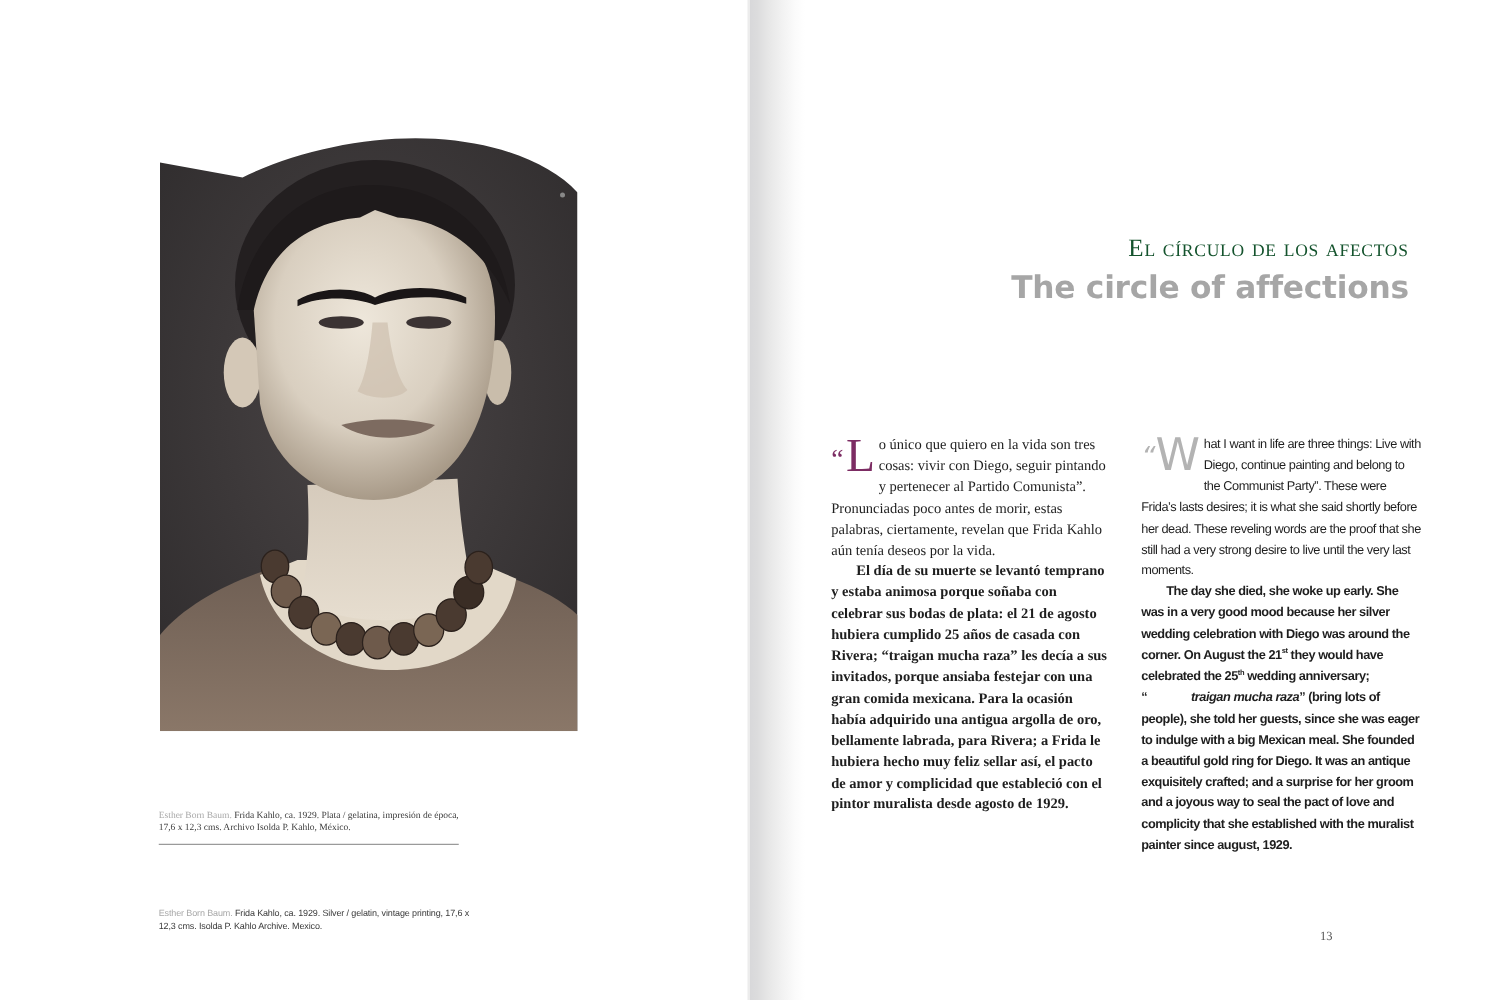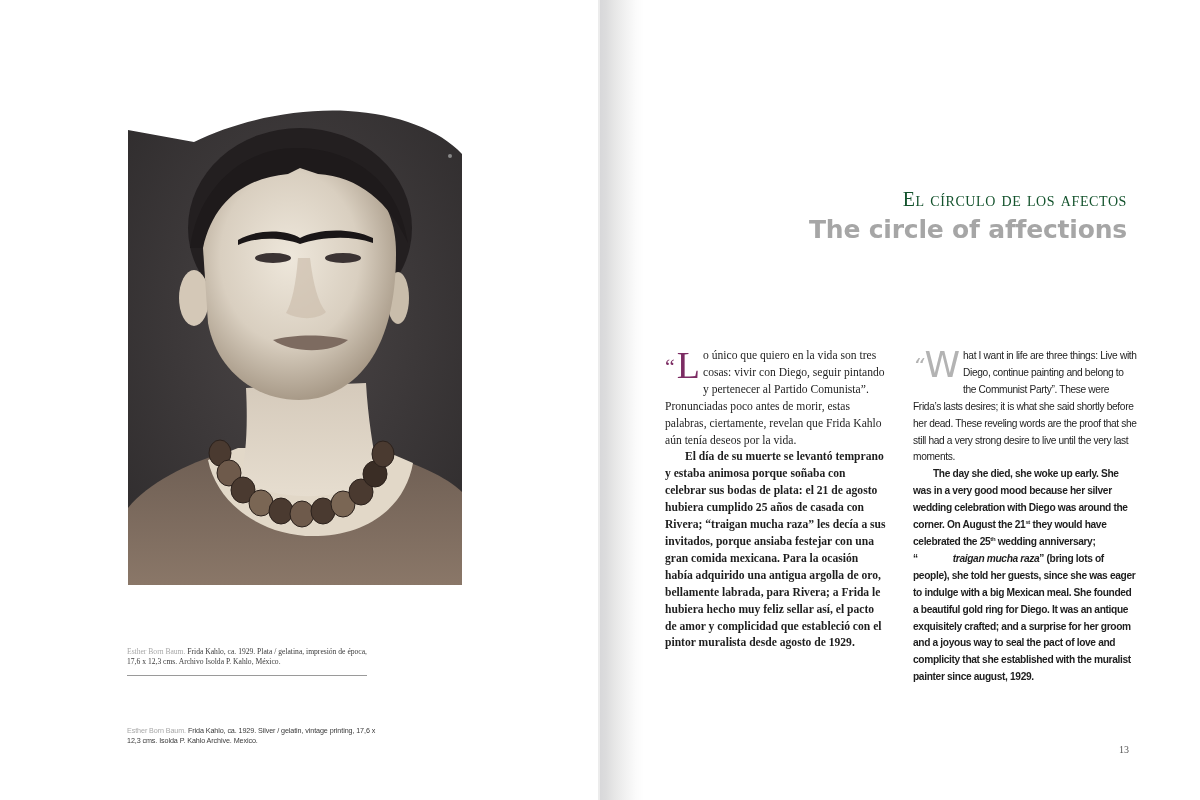--- a/index.html
+++ b/index.html
@@ -80,21 +80,21 @@
   .dropcap-en {
     float: left; font-family: "DejaVu Sans", sans-serif;
     font-size: 36px; line-height: 30px; color: #b3b3b3;
     margin: 2px 4px 0 0; height: 32px; letter-spacing: -1px;
   }
   .dropcap-en .q { font-size: 22px; vertical-align: top; position: relative; top: 2px; margin-right: 1px; font-style: italic; }
   .col em { font-style: italic; margin-left: 35px; }
   .col sup { font-size: 6px; line-height: 0; }
 
   .page-number {
-    position: absolute; left: 1119px; top: 744px;
+    position: absolute; left: 1056px; top: 744px;
     font-family: "Liberation Serif", serif; font-size: 10px; color: #555;
   }
 </style>
 </head>
 <body>
 
 <div class="spread">
 
   <div class="page-left">
     <div class="photo">

